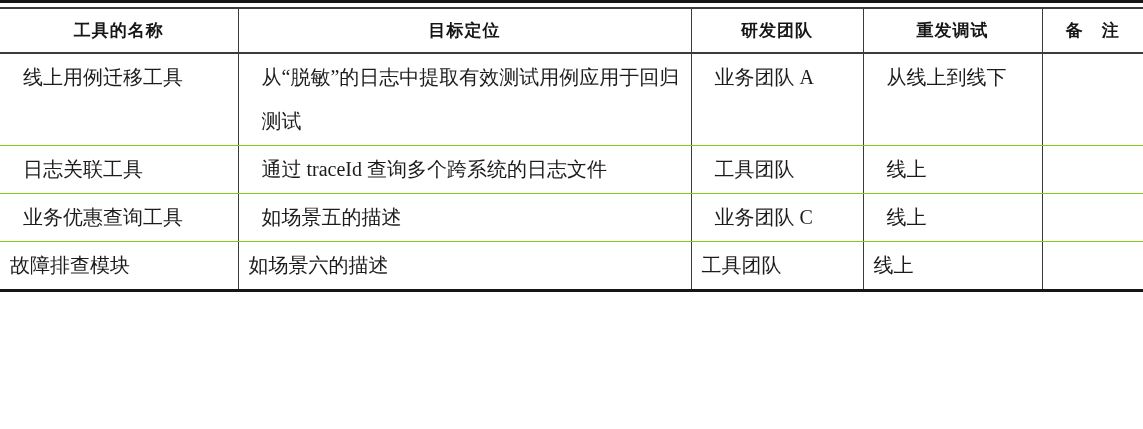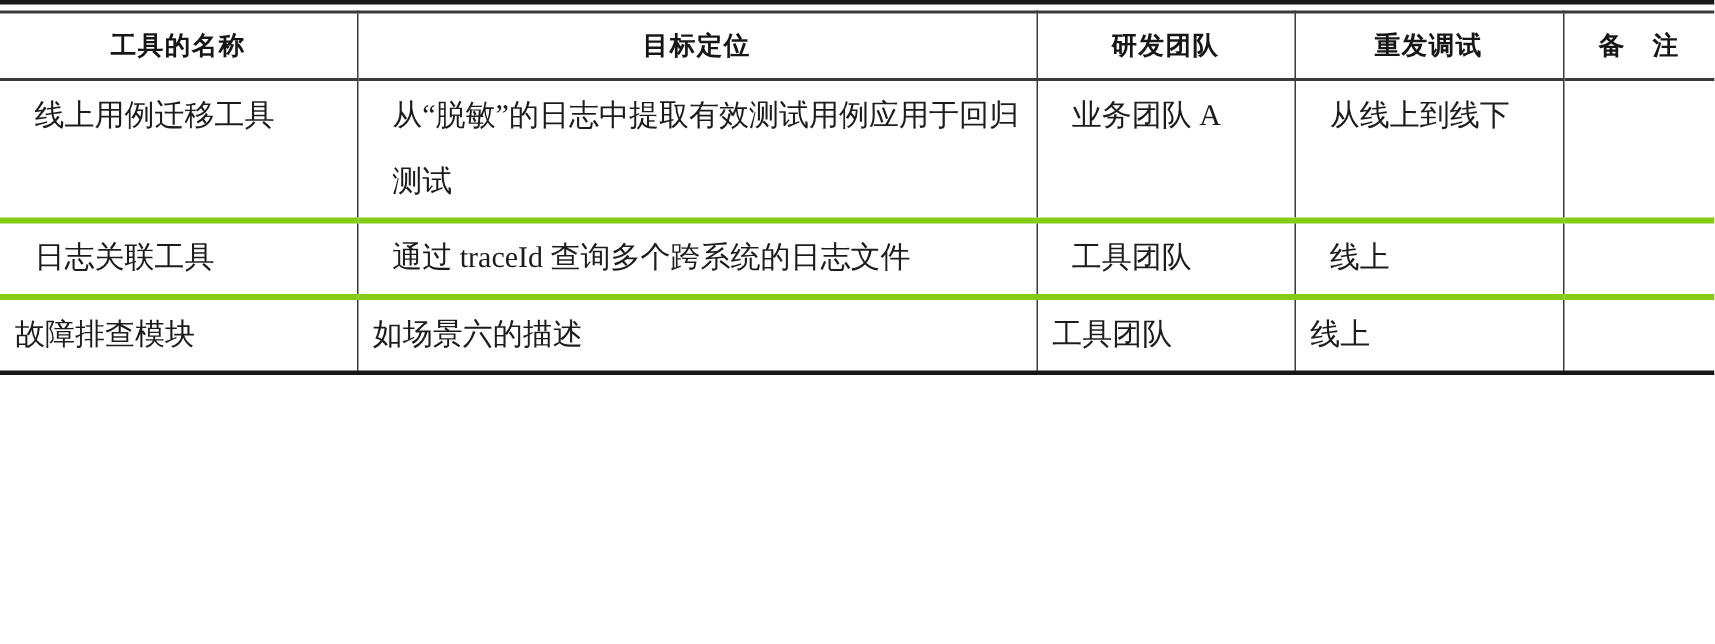--- a/index.html
+++ b/index.html
@@ -54,21 +54,21 @@
     text-align: left;
     padding: 1px 9px 2px 10px;
     color: #1c1c1c;
     word-break: break-all;
   }
   th:not(:last-child),
   td:not(:last-child) {
     border-right: 1px solid #3b3b3b;
   }
   tbody tr:not(:last-child) td {
-    border-bottom: 4px solid #84cc16;
+    border-bottom: 1px solid #84cc16;
     padding-left: 23px;
   }
 </style>
 </head>
 <body>
 
 <div class="table-frame">
   <div class="top-rule"></div>
   <table class="tools-table">
     <colgroup>
@@ -96,20 +96,27 @@
           <td></td>
         </tr>
         <tr>
           <td>日志关联工具</td>
           <td>通过 traceId 查询多个跨系统的日志文件</td>
           <td>工具团队</td>
           <td>线上</td>
           <td></td>
         </tr>
         <tr>
+          <td>业务优惠查询工具</td>
+          <td>如场景五的描述</td>
+          <td>业务团队 C</td>
+          <td>线上</td>
+          <td></td>
+        </tr>
+        <tr>
           <td>故障排查模块</td>
           <td>如场景六的描述</td>
           <td>工具团队</td>
           <td>线上</td>
           <td></td>
         </tr>
       </tbody>
   </table>
 </div>
 

